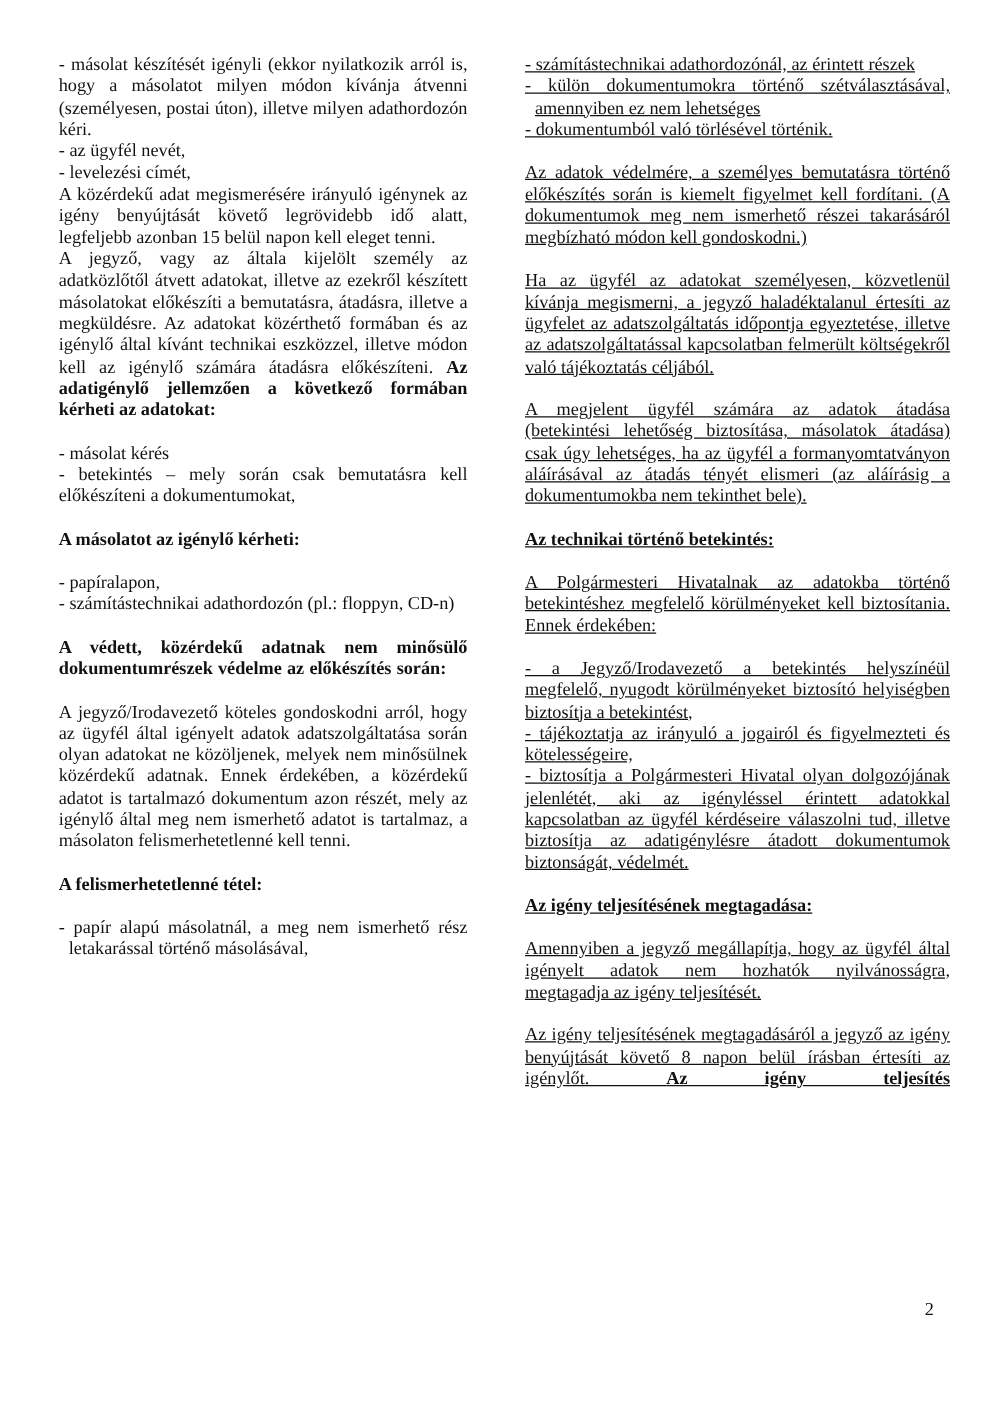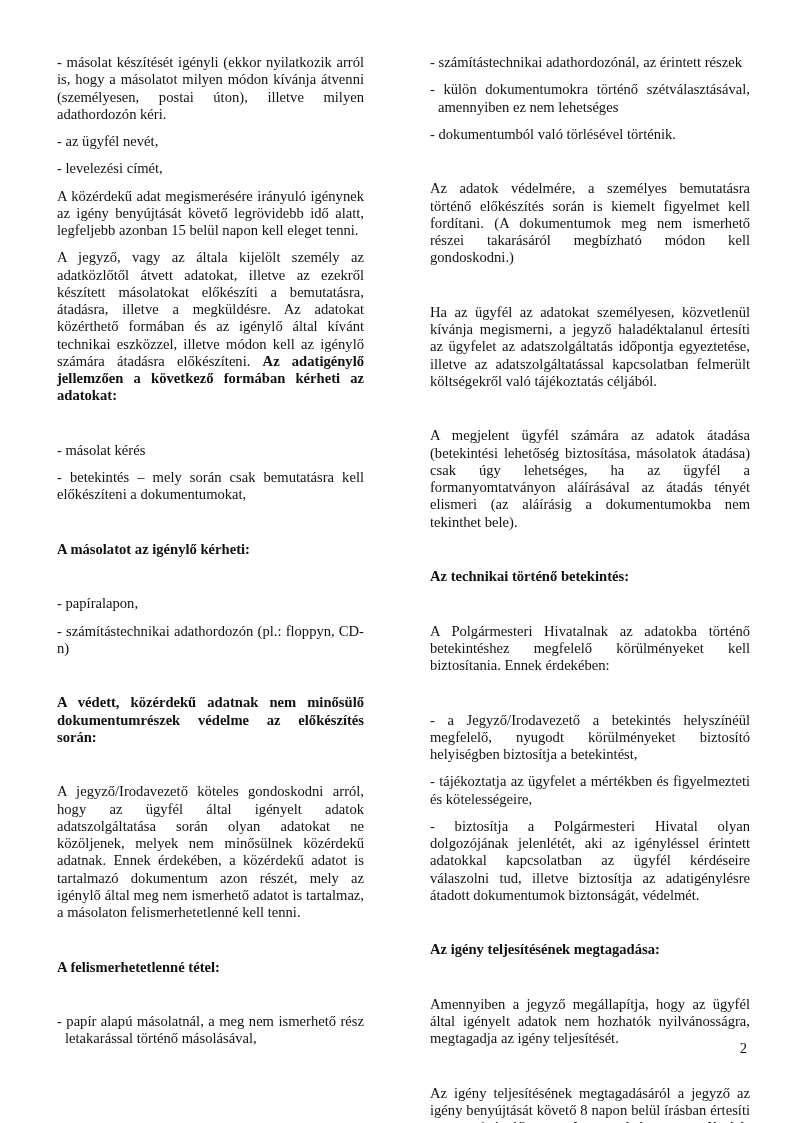--- a/index.html
+++ b/index.html
@@ -5,22 +5,22 @@
   html, body { margin: 0; padding: 0; background: #ffffff; }
   body { width: 793px; height: 1123px; position: relative; overflow: hidden; }
   .page {
     position: absolute; left: 0; top: 0; width: 793px; height: 1123px;
     background: #ffffff; color: #111111;
     font-family: "Liberation Serif", serif;
     font-size: 14.6px; line-height: 17.25px;
   }
   .col { position: absolute; top: 44px; }
   .col-left { left: 47px; width: 327px; }
-  .col-right { left: 420px; width: 340px; }
-  p { margin: 10px; text-align: justify; }
+  .col-right { left: 420px; width: 340px; text-decoration: underline; }
+  p { margin: 0; text-align: justify; }
   .gap { height: 17.25px; }
   .b { font-weight: bold; }
   .hang { padding-left: 8px; text-indent: -8px; }
   .wide { word-spacing: 0.5px; }
   .page-number {
     position: absolute; right: 46px; top: 1040px;
     font-size: 14.6px; line-height: 17px;
   }
 </style>
 </head>
@@ -61,21 +61,21 @@
     <div class="gap"></div>
     <p>Ha az ügyfél az adatokat személyesen, közvetlenül kívánja megismerni, a jegyző haladéktalanul értesíti az ügyfelet az adatszolgáltatás időpontja egyeztetése, illetve az adatszolgáltatással kapcsolatban felmerült költségekről való tájékoztatás céljából.</p>
     <div class="gap"></div>
     <p>A megjelent ügyfél számára az adatok átadása (betekintési lehetőség biztosítása, másolatok átadása) csak úgy lehetséges, ha az ügyfél a formanyomtatványon aláírásával az átadás tényét elismeri (az aláírásig a dokumentumokba nem tekinthet bele).</p>
     <div class="gap"></div>
     <p class="b">Az technikai történő betekintés:</p>
     <div class="gap"></div>
     <p>A Polgármesteri Hivatalnak az adatokba történő betekintéshez megfelelő körülményeket kell biztosítania. Ennek érdekében:</p>
     <div class="gap"></div>
     <p>- a Jegyző/Irodavezető a betekintés helyszínéül megfelelő, nyugodt körülményeket biztosító helyiségben biztosítja a betekintést,</p>
-    <p>- tájékoztatja az ügyfelet a mértékben és figyelmezteti és kötelességeire,</p>
+    <p>- tájékoztatja az irányuló a jogairól és figyelmezteti és kötelességeire,</p>
     <p>- biztosítja a Polgármesteri Hivatal olyan dolgozójának jelenlétét, aki az igényléssel érintett adatokkal kapcsolatban az ügyfél kérdéseire válaszolni tud, illetve biztosítja az adatigénylésre átadott dokumentumok biztonságát, védelmét.</p>
     <div class="gap"></div>
     <p class="b">Az igény teljesítésének megtagadása:</p>
     <div class="gap"></div>
     <p>Amennyiben a jegyző megállapítja, hogy az ügyfél által igényelt adatok nem hozhatók nyilvánosságra, megtagadja az igény teljesítését.</p>
     <div class="gap"></div>
     <p style="text-align-last: justify;"><span>Az igény teljesítésének megtagadásáról a jegyző az igény benyújtását követő 8 napon belül írásban értesíti az igénylőt. </span><span class="b">Az igény teljesítés</span></p>
   </div>
 
   <div class="page-number">2</div>

